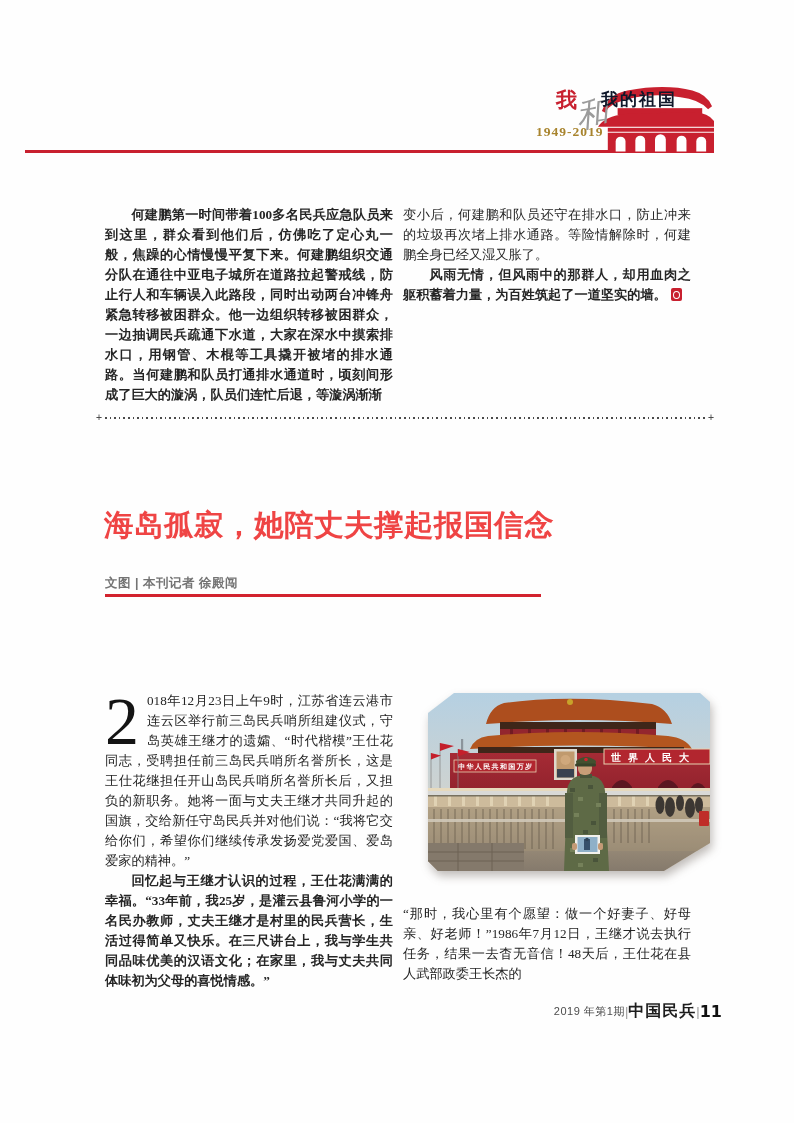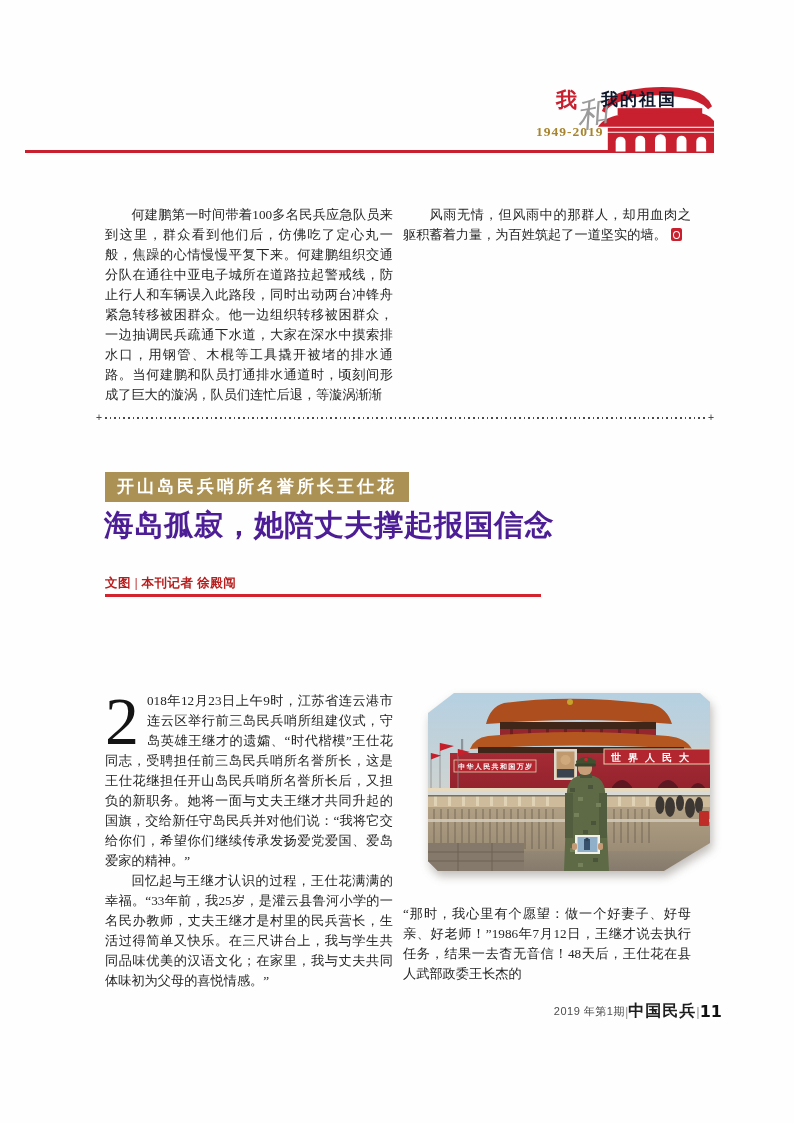--- a/index.html
+++ b/index.html
@@ -17,45 +17,45 @@
   .logo-years{ position:absolute; left:536px; top:124px; font-size:13.5px; font-weight:bold; color:#a8842e;
                font-family:"Liberation Serif",serif; letter-spacing:1px; z-index:3; }
   .gate-icon { position:absolute; left:596px; top:82px; width:118px; height:70px; z-index:2; }
 
   
   .col {
     position:absolute; width:288px; font-size:13.2px; line-height:20px; color:#252525;
     text-align:justify;
   }
   .col p { margin:0; }
-  .indent { text-indent:2em; }
+  .indent { text-indent:2em;font-weight:bold; }
   .prev-left  { left:105px; top:205px; }
   .prev-right { left:403px; top:205px; }
 
   
   .divider { position:absolute; left:96px; top:413px; width:618px; display:flex; align-items:center; }
   .divider .plus { color:#4a4a4a; font-size:10px; line-height:10px; font-family:"DejaVu Sans Mono",monospace; }
   .divider .dots { flex:1; height:2px; margin:0 3px;
     background:repeating-linear-gradient(to right,#4a4a4a 0 1.6px,transparent 1.6px 4.6px); }
 
   
   .kicker {
     position:absolute; left:105px; top:472px; display:inline-block;
     background:#ab9254; color:#fff; font-family:"Liberation Sans","DejaVu Sans",sans-serif;
     font-weight:bold; font-size:17px; letter-spacing:3px; padding:3px 12px 4px 12px;
   }
   .headline {
     position:absolute; left:104px; top:506px; width:600px;
-    color:#4c1d95; font-weight:bold; font-size:29.5px; letter-spacing:0.5px;
+    color:#ef4444; font-weight:bold; font-size:29.5px; letter-spacing:0.5px;
     font-family:"Liberation Serif","DejaVu Serif",serif;
   }
   .byline {
     position:absolute; left:105px; top:575px;
-    font-family:Liberation Serif, serif;
-    font-weight:bold; font-size:12.5px; color:#b91c1c; letter-spacing:0.5px;
+    font-family:Liberation Sans, sans-serif;
+    font-weight:bold; font-size:12.5px; color:#737373; letter-spacing:0.5px;
   }
   .byline-rule { position:absolute; left:105px; top:594px; width:436px; height:3px; background:#d2232e; }
 
   
   .art-left  { left:105px; top:691px; }
   .art-right { left:403px; top:904px; }
   .dropcap {
     float:left; font-size:68px; line-height:56px; padding:2px 8px 0 0;
     color:#141414; font-family:"Liberation Serif",serif;
   }
@@ -106,30 +106,30 @@
       <path d="M60,70 v-12 a5.5,5.5 0 0 1 11,0 v12 z"></path>
       <path d="M82,70 v-11 a5,5 0 0 1 10,0 v11 z"></path>
       <path d="M102,70 v-10 a5,5 0 0 1 10,0 v10 z"></path>
     </g>
   </svg>
 
   <div class="col prev-left">
     <p class="indent">何建鹏第一时间带着100多名民兵应急队员来到这里，群众看到他们后，仿佛吃了定心丸一般，焦躁的心情慢慢平复下来。何建鹏组织交通分队在通往中亚电子城所在道路拉起警戒线，防止行人和车辆误入此路段，同时出动两台冲锋舟紧急转移被困群众。他一边组织转移被困群众，一边抽调民兵疏通下水道，大家在深水中摸索排水口，用钢管、木棍等工具撬开被堵的排水通路。当何建鹏和队员打通排水通道时，顷刻间形成了巨大的漩涡，队员们连忙后退，等漩涡渐渐</p>
   </div>
   <div class="col prev-right">
+    <p>变小后，何建鹏和队员还守在排水口，防止冲来的垃圾再次堵上排水通路。等险情解除时，何建鹏全身已经又湿又胀了。</p>
     <p class="indent"><span>风雨无情，但风雨中的那群人，却用血肉之躯积蓄着力量，为百姓筑起了一道坚实的墙。</span><span class="seal"></span></p>
   </div>
 
   <div class="divider">
     <span class="plus">+</span>
     <span class="dots"></span>
     <span class="plus">+</span>
   </div>
 
-  <div class="kicker">开山岛民兵哨所名誉所长王仕花</div>
   <h1 class="headline" style="margin:0;">海岛孤寂，她陪丈夫撑起报国信念</h1>
   <div class="byline">文图 | 本刊记者  徐殿闯</div>
   <div class="byline-rule"></div>
 
   <div class="col art-left">
     <p><span class="dropcap">2</span><span>018年12月23日上午9时，江苏省连云港市连云区举行前三岛民兵哨所组建仪式，守岛英雄王继才的遗孀、“时代楷模”王仕花同志，受聘担任前三岛民兵哨所名誉所长，这是王仕花继担任开山岛民兵哨所名誉所长后，又担负的新职务。她将一面与丈夫王继才共同升起的国旗，交给新任守岛民兵并对他们说：“我将它交给你们，希望你们继续传承发扬爱党爱国、爱岛爱家的精神。”</span></p>
     <p class="indent">回忆起与王继才认识的过程，王仕花满满的幸福。“33年前，我25岁，是灌云县鲁河小学的一名民办教师，丈夫王继才是村里的民兵营长，生活过得简单又快乐。在三尺讲台上，我与学生共同品味优美的汉语文化；在家里，我与丈夫共同体味初为父母的喜悦情感。”</p>
   </div>
 
   <div class="photo-shadow">

